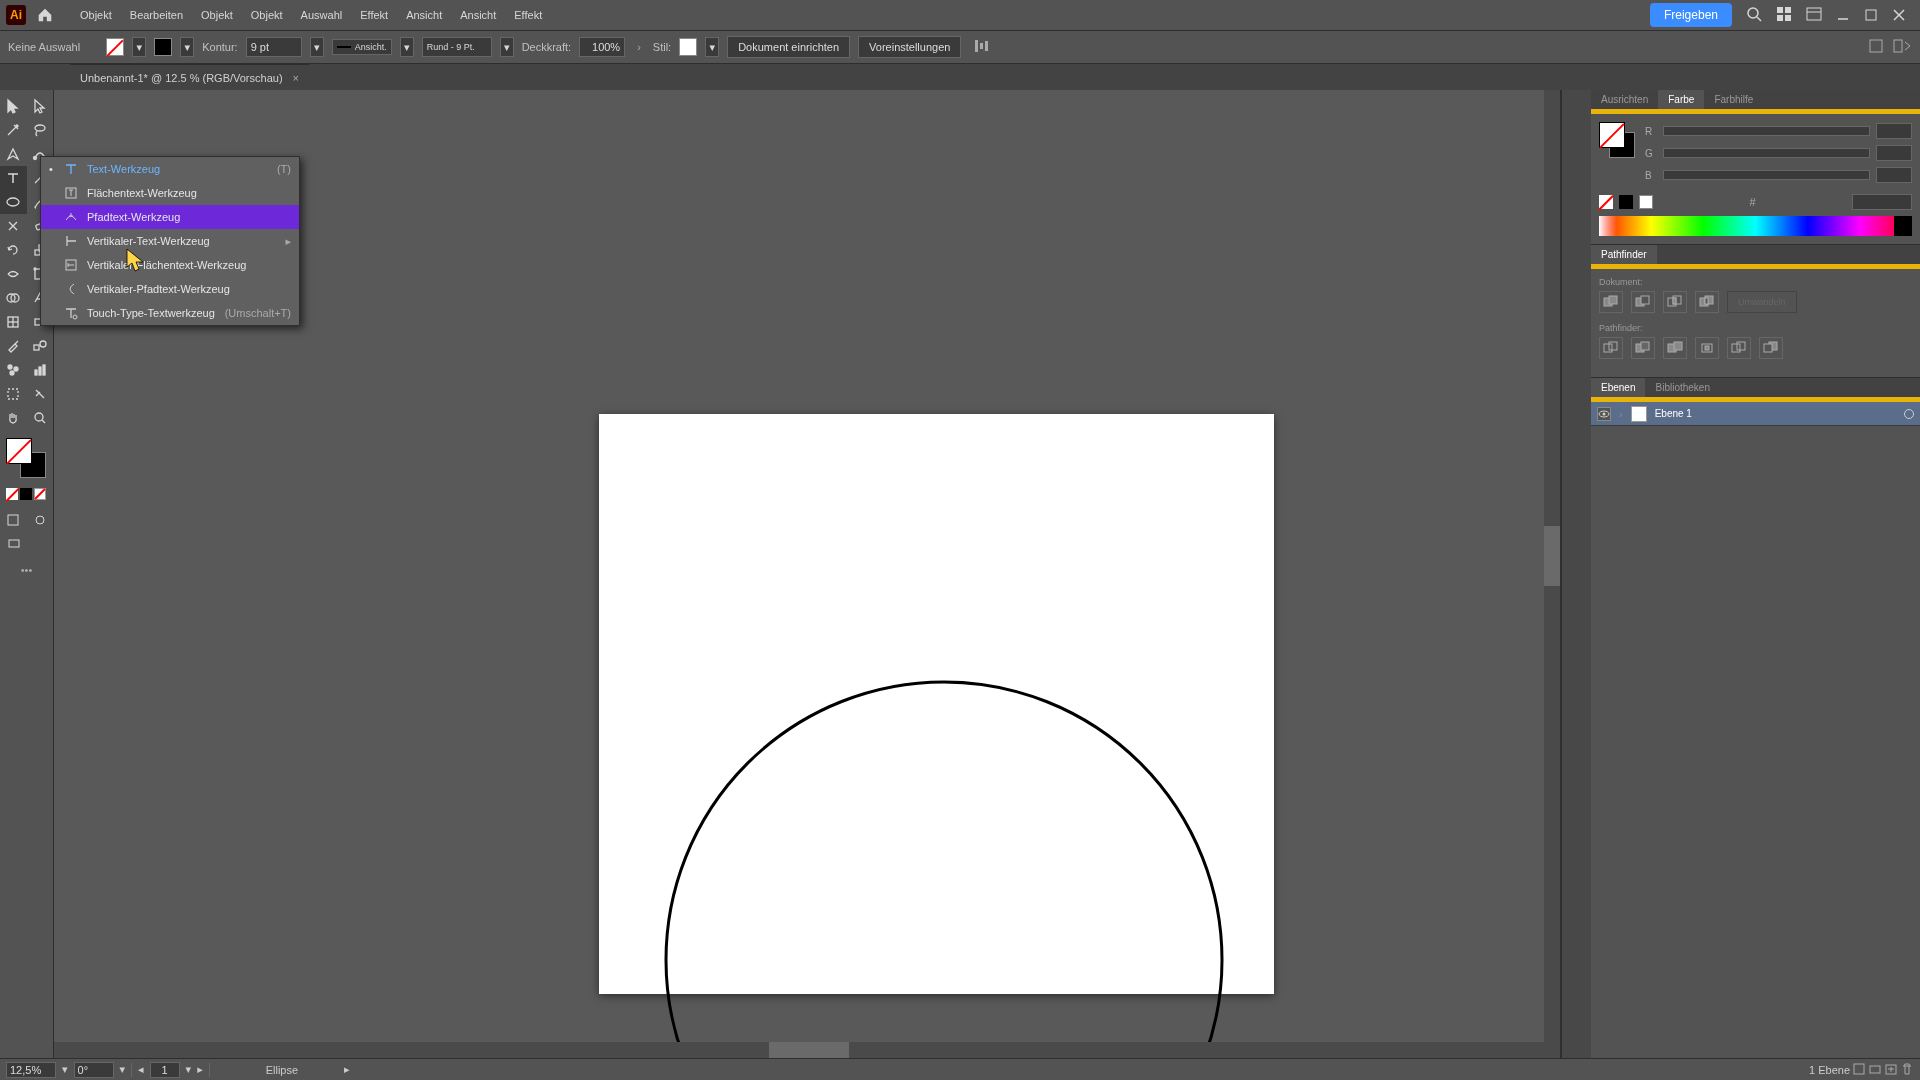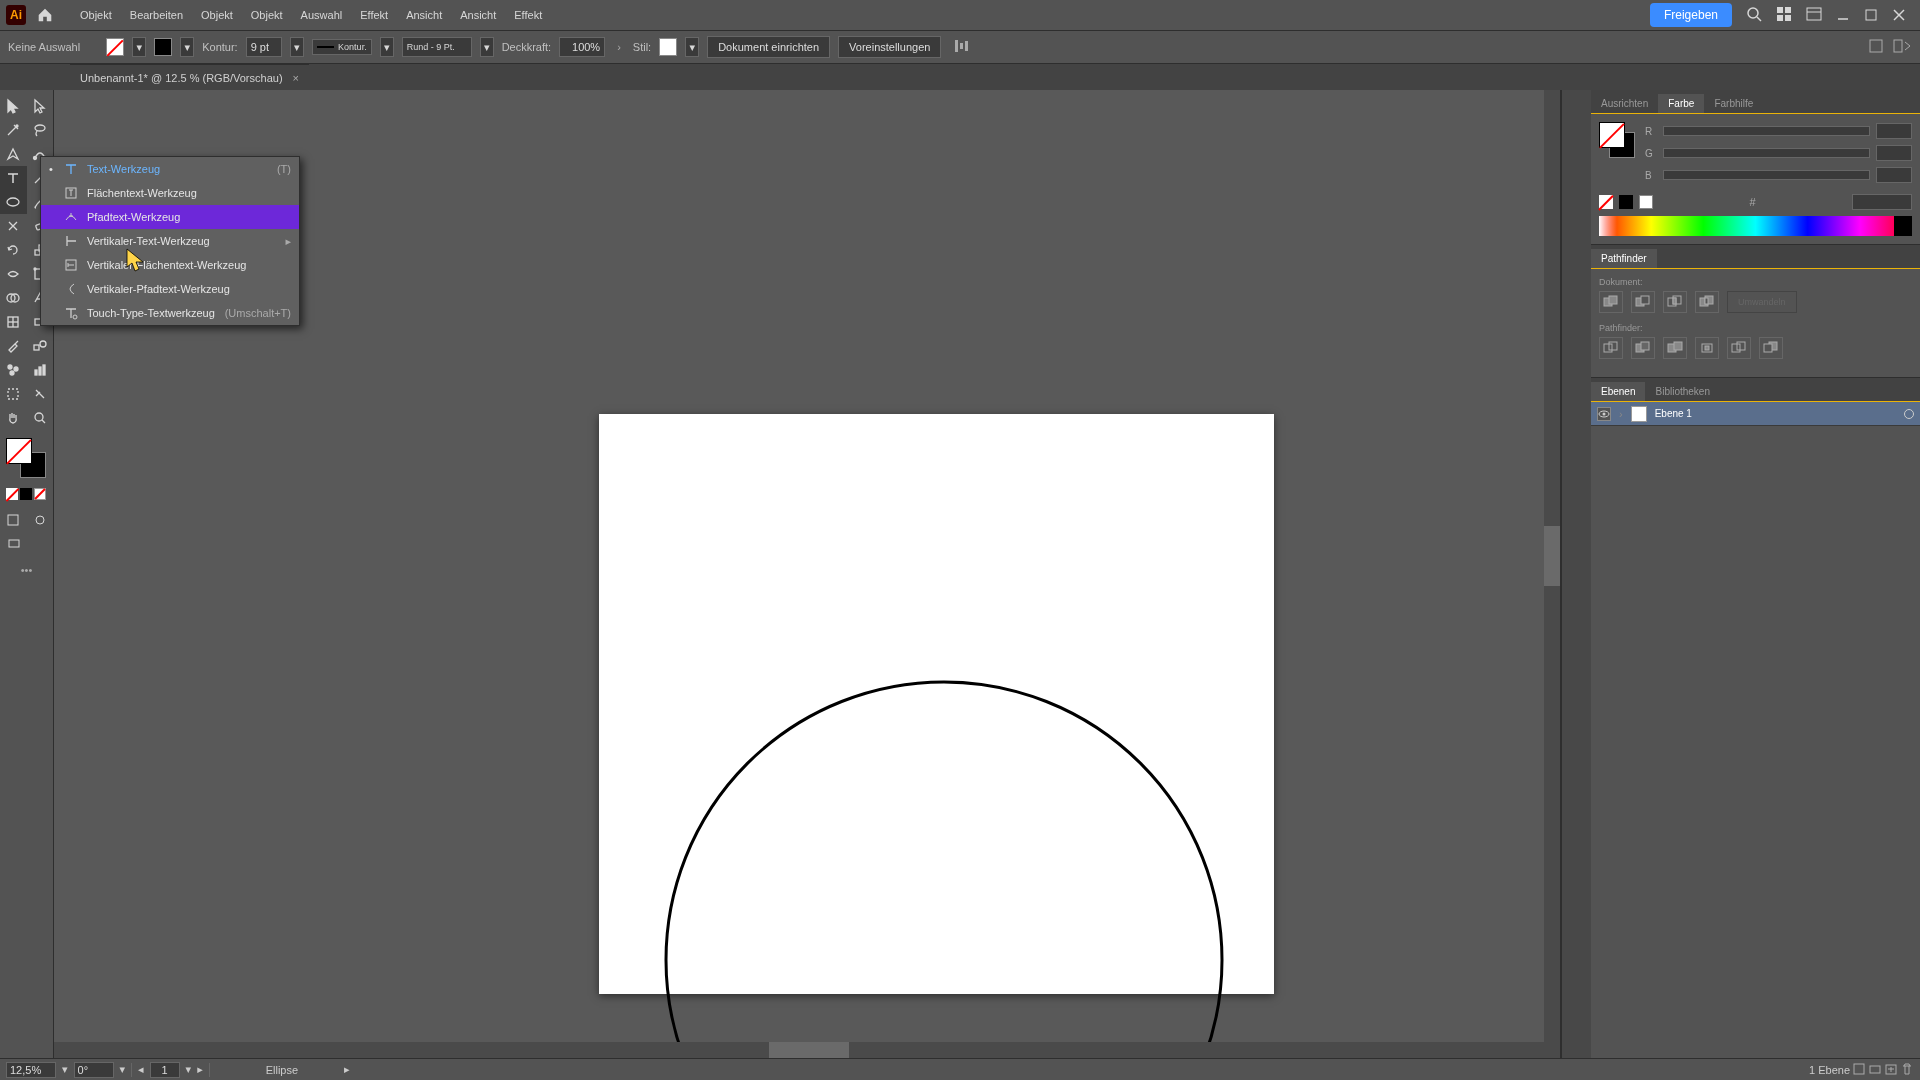--- a/index.html
+++ b/index.html
@@ -11,21 +11,21 @@
 .menu-items span{padding:4px 8px;cursor:pointer}
 .topbar-right{margin-left:auto;display:flex;align-items:center;gap:14px;padding-right:8px}
 .share-btn{background:#3b8cff;color:#fff;padding:5px 14px;border-radius:4px;font-size:12px}
 .win-btn{width:14px;height:14px;display:flex;align-items:center;justify-content:center;cursor:pointer}
 .controlbar{height:34px;background:#535353;border-top:1px solid #2e2e2e;border-bottom:1px solid #2e2e2e;display:flex;align-items:center;padding:0 8px;gap:8px}
 .ctrl-label{color:#c0c0c0;font-size:11px}
 .swatch{width:18px;height:18px;border:1px solid #888}
 .swatch.nofill{background:#fff;position:relative}
 .swatch.nofill::after{content:'';position:absolute;width:140%;height:2px;background:red;transform:rotate(-45deg);top:50%;left:-20%}
 .swatch.black{background:#000}
-.stroke-input{width:36px;height:20px;background:#3a3a3a;border:1px solid #666;color:#ddd;padding:0 4px}
+.stroke-input{width:56px;height:20px;background:#3a3a3a;border:1px solid #666;color:#ddd;padding:0 4px}
 .dropdown-arrow{width:14px;height:20px;background:#3a3a3a;border:1px solid #666;display:flex;align-items:center;justify-content:center}
 .stroke-profile{width:60px;height:16px;background:#3a3a3a;border:1px solid #666;display:flex;align-items:center;padding:0 4px;gap:4px}
 .brush-sel{width:70px;height:20px;background:#3a3a3a;border:1px solid #666;display:flex;align-items:center;padding:0 4px;white-space:nowrap;overflow:hidden}
 .opacity-input{width:46px;height:20px;background:#3a3a3a;border:1px solid #666;color:#ddd;padding:0 4px;text-align:right}
 .doc-btn{height:22px;padding:0 10px;background:#3a3a3a;border:1px solid #666;display:flex;align-items:center;color:#ddd}
 .tabbar{height:26px;background:#434343;display:flex;align-items:flex-end;padding-left:70px}
 .doctab{height:26px;padding:0 10px 0 10px;display:flex;align-items:center;gap:10px;background:#434343;color:#d0d0d0;border-top:1px solid #2e2e2e}
 .doctab .close{color:#aaa;cursor:pointer}
 .workspace{position:absolute;top:90px;left:0;right:0;bottom:22px;display:flex}
 .toolbar{width:54px;background:#535353;border-right:1px solid #2e2e2e;display:flex;flex-direction:column;padding-top:4px;position:relative;z-index:10}
@@ -43,21 +43,21 @@
 .mini-swatches .n{background:#fff;position:relative}
 .mini-swatches .n::after{content:'';position:absolute;width:140%;height:2px;background:red;transform:rotate(-45deg);top:50%;left:-20%}
 .mini-swatches .k{background:#000}
 .mini-swatches .w{background:#fff;position:relative;border:1px solid #999}
 .mini-swatches .w::after{content:'';position:absolute;width:140%;height:2px;background:red;transform:rotate(-45deg);top:40%;left:-20%}
 .canvas-area{flex:1;position:relative;background:#595959;overflow:hidden}
 .artboard{position:absolute;background:#fff;box-shadow:0 2px 8px rgba(0,0,0,0.5)}
 .right-panels{width:360px;background:#535353;border-left:1px solid #2e2e2e;display:flex;position:relative}
 .panel-strip{width:30px;background:#484848;border-left:1px solid #2e2e2e}
 .panel-main{flex:1;display:flex;flex-direction:column}
-.panel-tabs{height:24px;display:flex;align-items:flex-end;background:#424242;border-bottom:1px solid #eab308}
+.panel-tabs{height:24px;display:flex;align-items:flex-start;background:#424242;border-bottom:5px solid #eab308}
 .panel-tabs span{padding:4px 10px;color:#999;cursor:pointer;font-size:10px}
 .panel-tabs span.active{color:#fff;background:#535353}
 .panel-body{background:#535353;padding:8px;border-bottom:1px solid #2e2e2e}
 .color-panel{display:flex;gap:10px;align-items:flex-start}
 .color-preview{width:36px;height:36px;position:relative;flex-shrink:0}
 .color-preview .a{position:absolute;width:26px;height:26px;top:0;left:0;background:#fff;border:1px solid #000}
 .color-preview .a::after{content:'';position:absolute;width:140%;height:2px;background:red;transform:rotate(-45deg);top:50%;left:-20%}
 .color-preview .b{position:absolute;width:26px;height:26px;top:10px;left:10px;background:#000;border:1px solid #888}
 .rgb-sliders{flex:1}
 .rgb-row{display:flex;align-items:center;gap:6px;margin-bottom:4px;height:18px}
@@ -159,21 +159,21 @@
   <div class="dropdown-arrow">▾</div>
   <div class="swatch black"></div>
   <div class="dropdown-arrow">▾</div>
   <span class="ctrl-label">Kontur:</span>
   <input class="stroke-input" value="9 pt" style="">
   <div class="dropdown-arrow">▾</div>
   <div class="stroke-profile">
     <svg width="40" height="6">
         <line x1="0" y1="3" x2="40" y2="3" stroke="#000" stroke-width="2"></line>
       </svg>
-    <span style="font-size:9px">Kontur.</span>
+    <span style="font-size:9px">Ansicht.</span>
   </div>
   <div class="dropdown-arrow">▾</div>
   <div class="brush-sel">
       <span style="font-size:9px">Rund - 9 Pt.</span>
     </div>
   <div class="dropdown-arrow">▾</div>
   <span class="ctrl-label">Deckkraft:</span>
   <input class="opacity-input" value="100%" style="">
   <span style="color:#aaa;margin:0 4px">›</span>
   <span class="ctrl-label">Stil:</span>

